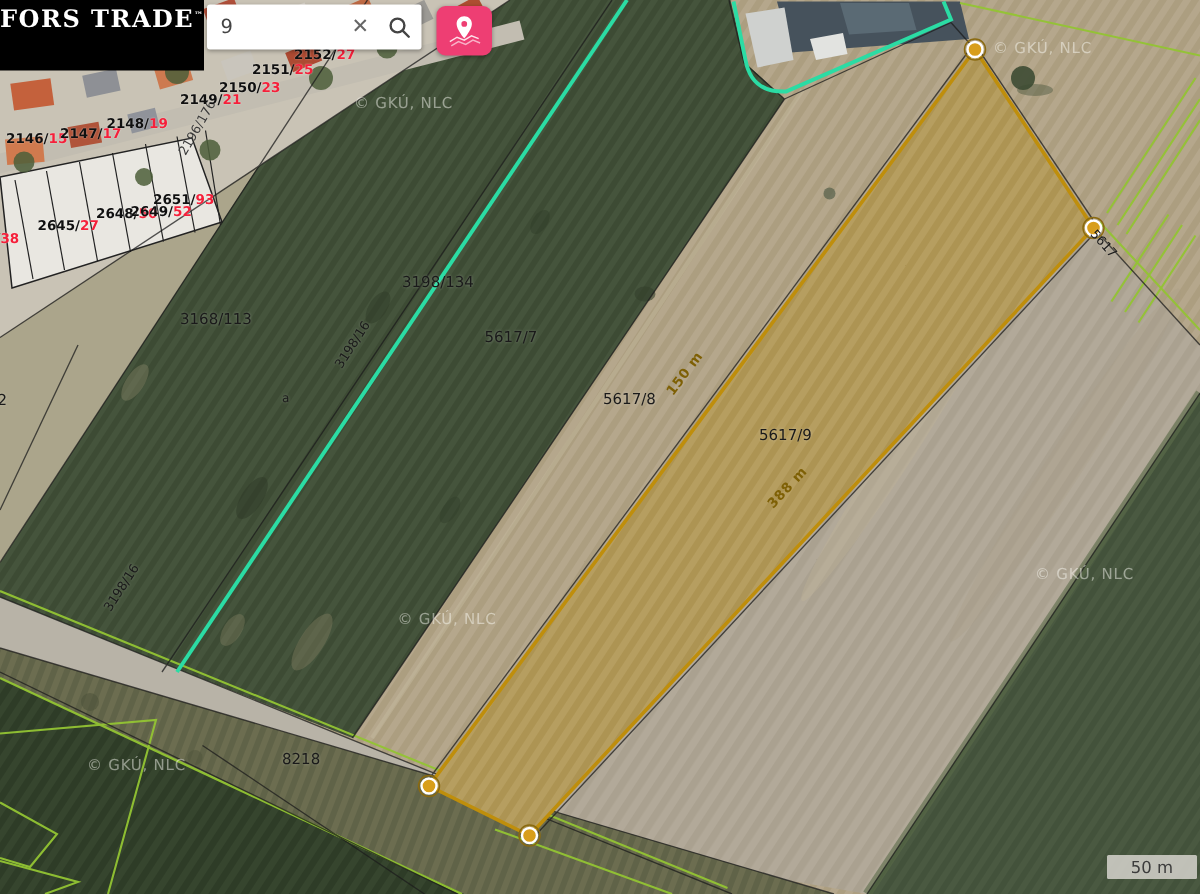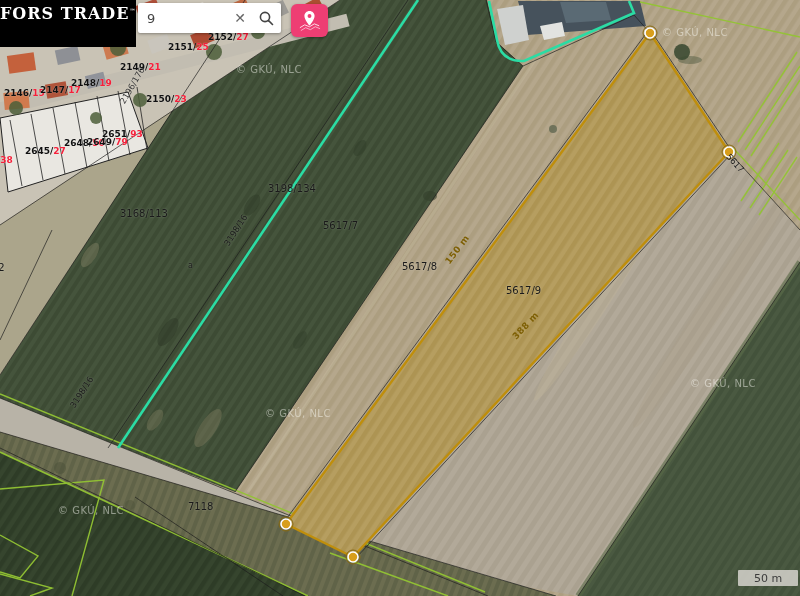--- a/index.html
+++ b/index.html
@@ -227,39 +227,39 @@
         </g>
     </g>
   </svg>
 
   <div id="labels">
       <div class="lbl" style="left: 232px; top: 183px; margin-left: 36px;">3198/134</div>
       <div class="lbl" style="left: 120px; top: 208px;">3168/113</div>
       <div class="lbl" style="left: 323px; top: 220px;">5617/7</div>
       <div class="lbl" style="left: 402px; top: 261px;">5617/8</div>
       <div class="lbl" style="left: 506px; top: 285px;">5617/9</div>
-      <div class="lbl" style="left: 188px; top: 501px;">7118</div>
+      <div class="lbl" style="left: 188px; top: 501px;">8218</div>
       <div class="lbl" style="left: -8px; top: 262px;">12</div>
       <div class="lbl" style="left: 188px; top: 261px; font-size: 8px;">a</div>
       <div class="lbl" style="left: 226px; top: 240px; transform: rotate(-57deg); font-size: 8.5px;">3198/16</div>
       <div class="lbl" style="left: 72px; top: 402px; transform: rotate(-57deg); font-size: 8.5px;">3198/16</div>
       <div class="lbl" style="left: 728px; top: 150px; transform: rotate(48deg); font-size: 8.5px;">5617</div>
       <div class="lbl" style="left: 122px; top: 98px; transform: rotate(-60deg); font-size: 8.5px; color: rgb(58, 58, 58);">2196/176</div>
       <div class="mlbl" style="left: 447px; top: 258px; transform: rotate(-53deg);">150 m</div>
       <div class="mlbl" style="left: 514px; top: 333px; transform: rotate(-47deg);">388 m</div>
       <div class="hlbl" style="left: 4px; top: 88px;"><span>2146/</span><span class="red">15</span></div>
       <div class="hlbl" style="left: 40px; top: 85px;"><span>2147/</span><span class="red">17</span></div>
       <div class="hlbl" style="left: 71px; top: 78px;"><span>2148/</span><span class="red">19</span></div>
       <div class="hlbl" style="left: 120px; top: 62px;"><span>2149/</span><span class="red">21</span></div>
-      <div class="hlbl" style="left: 146px; top: 54px; margin-top: 40px;"><span>2150/</span><span class="red">23</span></div>
+      <div class="hlbl" style="left: 146px; top: 54px;"><span>2150/</span><span class="red">23</span></div>
       <div class="hlbl" style="left: 168px; top: 42px;"><span>2151/</span><span class="red">25</span></div>
-      <div class="hlbl" style="left: 208px; top: 32px;"><span>2152/</span><span class="red">27</span></div>
+      <div class="hlbl" style="left: 196px; top: 32px;"><span>2152/</span><span class="red">27</span></div>
       <div class="hlbl" style="left: 102px; top: 129px;"><span>2651/</span><span class="red">93</span></div>
       <div class="hlbl" style="left: 64px; top: 138px;"><span>2648/</span><span class="red">50</span></div>
-      <div class="hlbl" style="left: 87px; top: 137px;"><span>2649/</span><span class="red">79</span></div>
+      <div class="hlbl" style="left: 87px; top: 137px;"><span>2649/</span><span class="red">52</span></div>
       <div class="hlbl" style="left: 25px; top: 146px;"><span>2645/</span><span class="red">27</span></div>
       <div class="hlbl" style="left: -3px; top: 155px;"><span>/</span><span class="red">38</span></div>
       <div class="wm" style="left: 236px; top: 64px;">© GKÚ, NLC</div>
       <div class="wm" style="left: 662px; top: 27px;">© GKÚ, NLC</div>
       <div class="wm" style="left: 265px; top: 408px;">© GKÚ, NLC</div>
       <div class="wm" style="left: 690px; top: 378px;">© GKÚ, NLC</div>
       <div class="wm" style="left: 58px; top: 505px;">© GKÚ, NLC</div>
     </div>
 
   <div class="logo">

